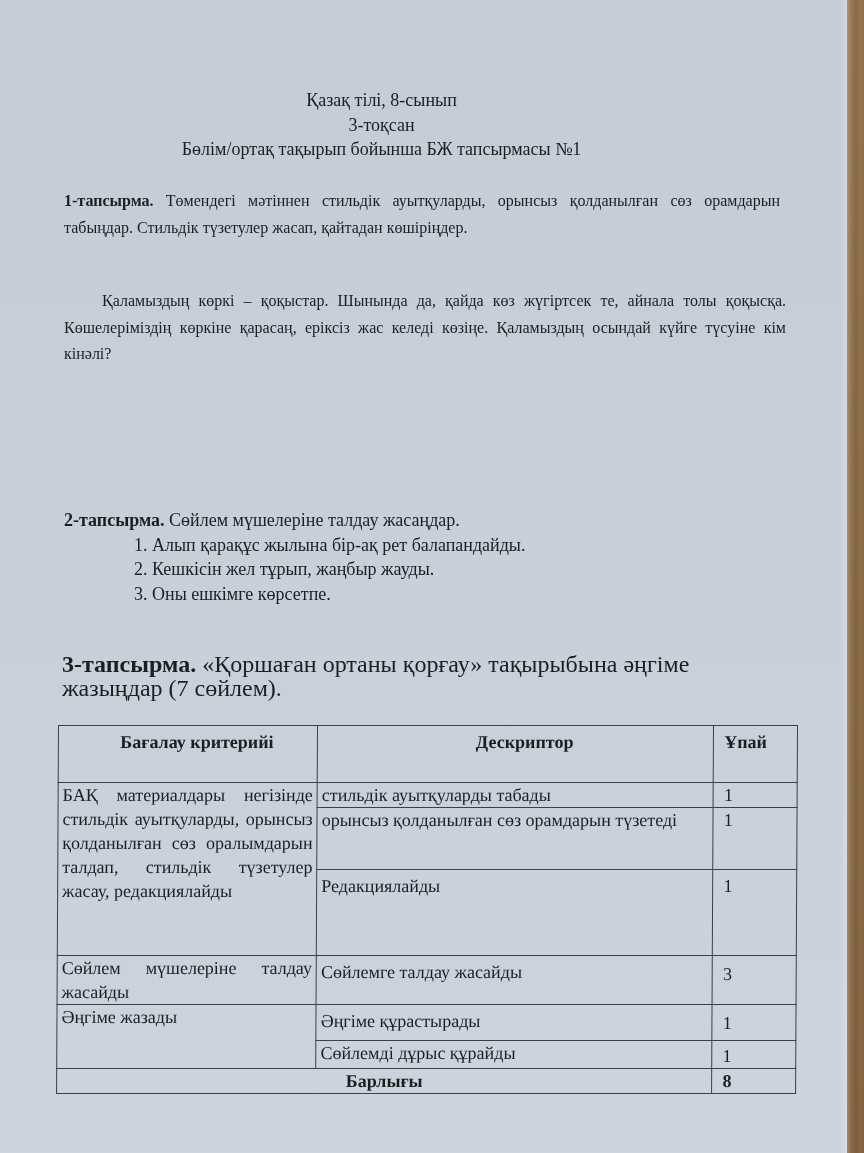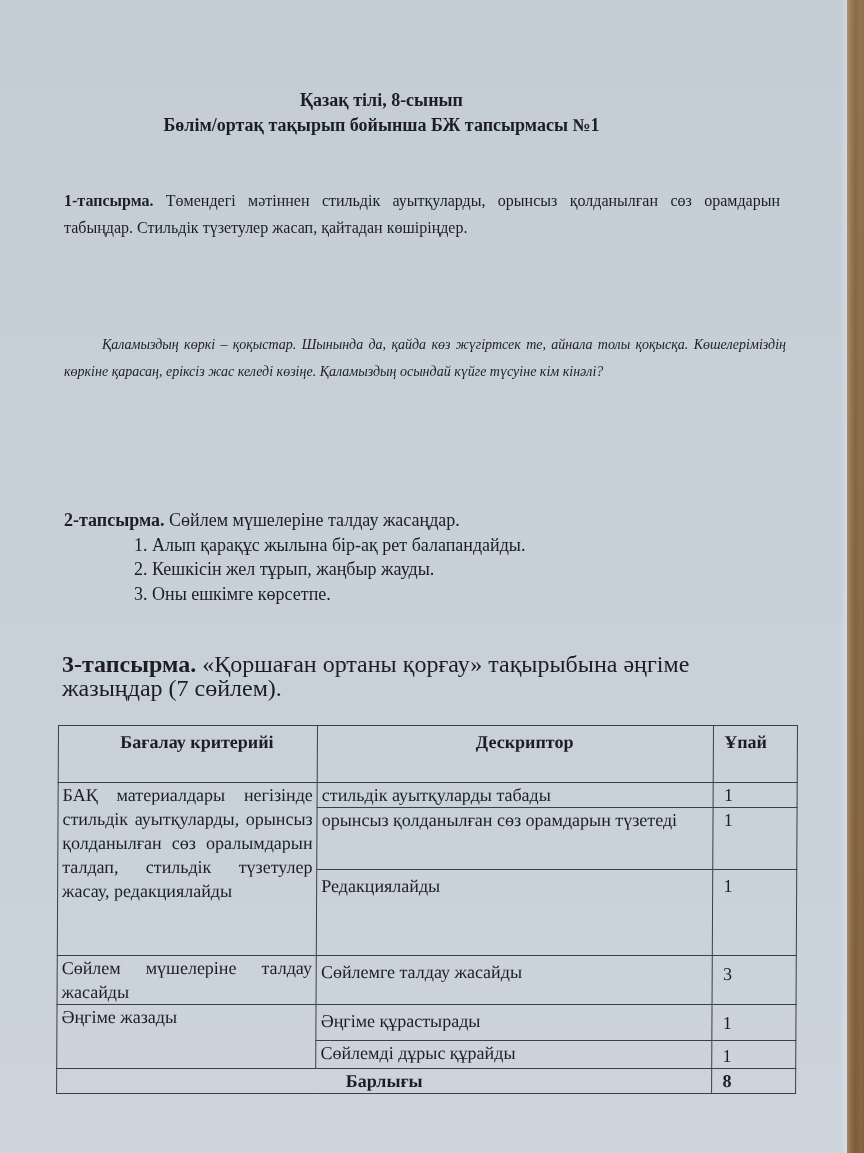--- a/index.html
+++ b/index.html
@@ -40,21 +40,21 @@
       background: linear-gradient(90deg, rgba(0,0,0,0) 0%, rgba(255,255,255,0.25) 60%, rgba(0,0,0,0) 100%);
       pointer-events: none;
     }
 
     .header {
       position: absolute;
       left: 0;
       width: 763px;
       top: 88px;
       text-align: center;
-      font-weight: bold;
+      font-weight: normal;
       font-size: 18px;
       line-height: 24.5px;
     }
     .header div { white-space: nowrap; }
 
     .task1 {
       position: absolute;
       left: 64px;
       top: 188px;
       width: 716px;
@@ -62,25 +62,23 @@
       line-height: 26.5px;
       text-align: justify;
     }
     .task-label { font-weight: bold; }
 
     .excerpt {
       position: absolute;
       left: 64px;
       top: 288px;
       width: 722px;
-      font-style: italic;
-      font-size: 14px;
+      font-size: 16px;
       line-height: 26.5px;
       text-align: justify;
-      margin-top: 44px;
     }
     .excerpt p {
       margin: 0;
       text-indent: 38px;
     }
 
     .task2 {
       position: absolute;
       left: 64px;
       top: 508px;
@@ -137,20 +135,21 @@
   </style>
 </head>
 <body>
 
 <div class="wood"></div>
 <div class="paper"></div>
 <div class="paper-shadow"></div>
 
 <div class="header">
   <div>Қазақ тілі, 8-сынып</div>
+  <div>3-тоқсан</div>
   <div>Бөлім/ортақ тақырып бойынша БЖ тапсырмасы №1</div>
 </div>
 
 <div class="task1">
   <span class="task-label">1-тапсырма.</span>
   <span>Төмендегі мәтіннен стильдік ауытқуларды, орынсыз қолданылған сөз орамдарын табыңдар. Стильдік түзетулер жасап, қайтадан көшіріңдер.</span>
 </div>
 
 <div class="excerpt">
   <p>Қаламыздың көркі – қоқыстар. Шынында да, қайда көз жүгіртсек те, айнала толы қоқысқа. Көшелеріміздің көркіне қарасаң, еріксіз жас келеді көзіңе. Қаламыздың осындай күйге түсуіне кім кінәлі?</p>

